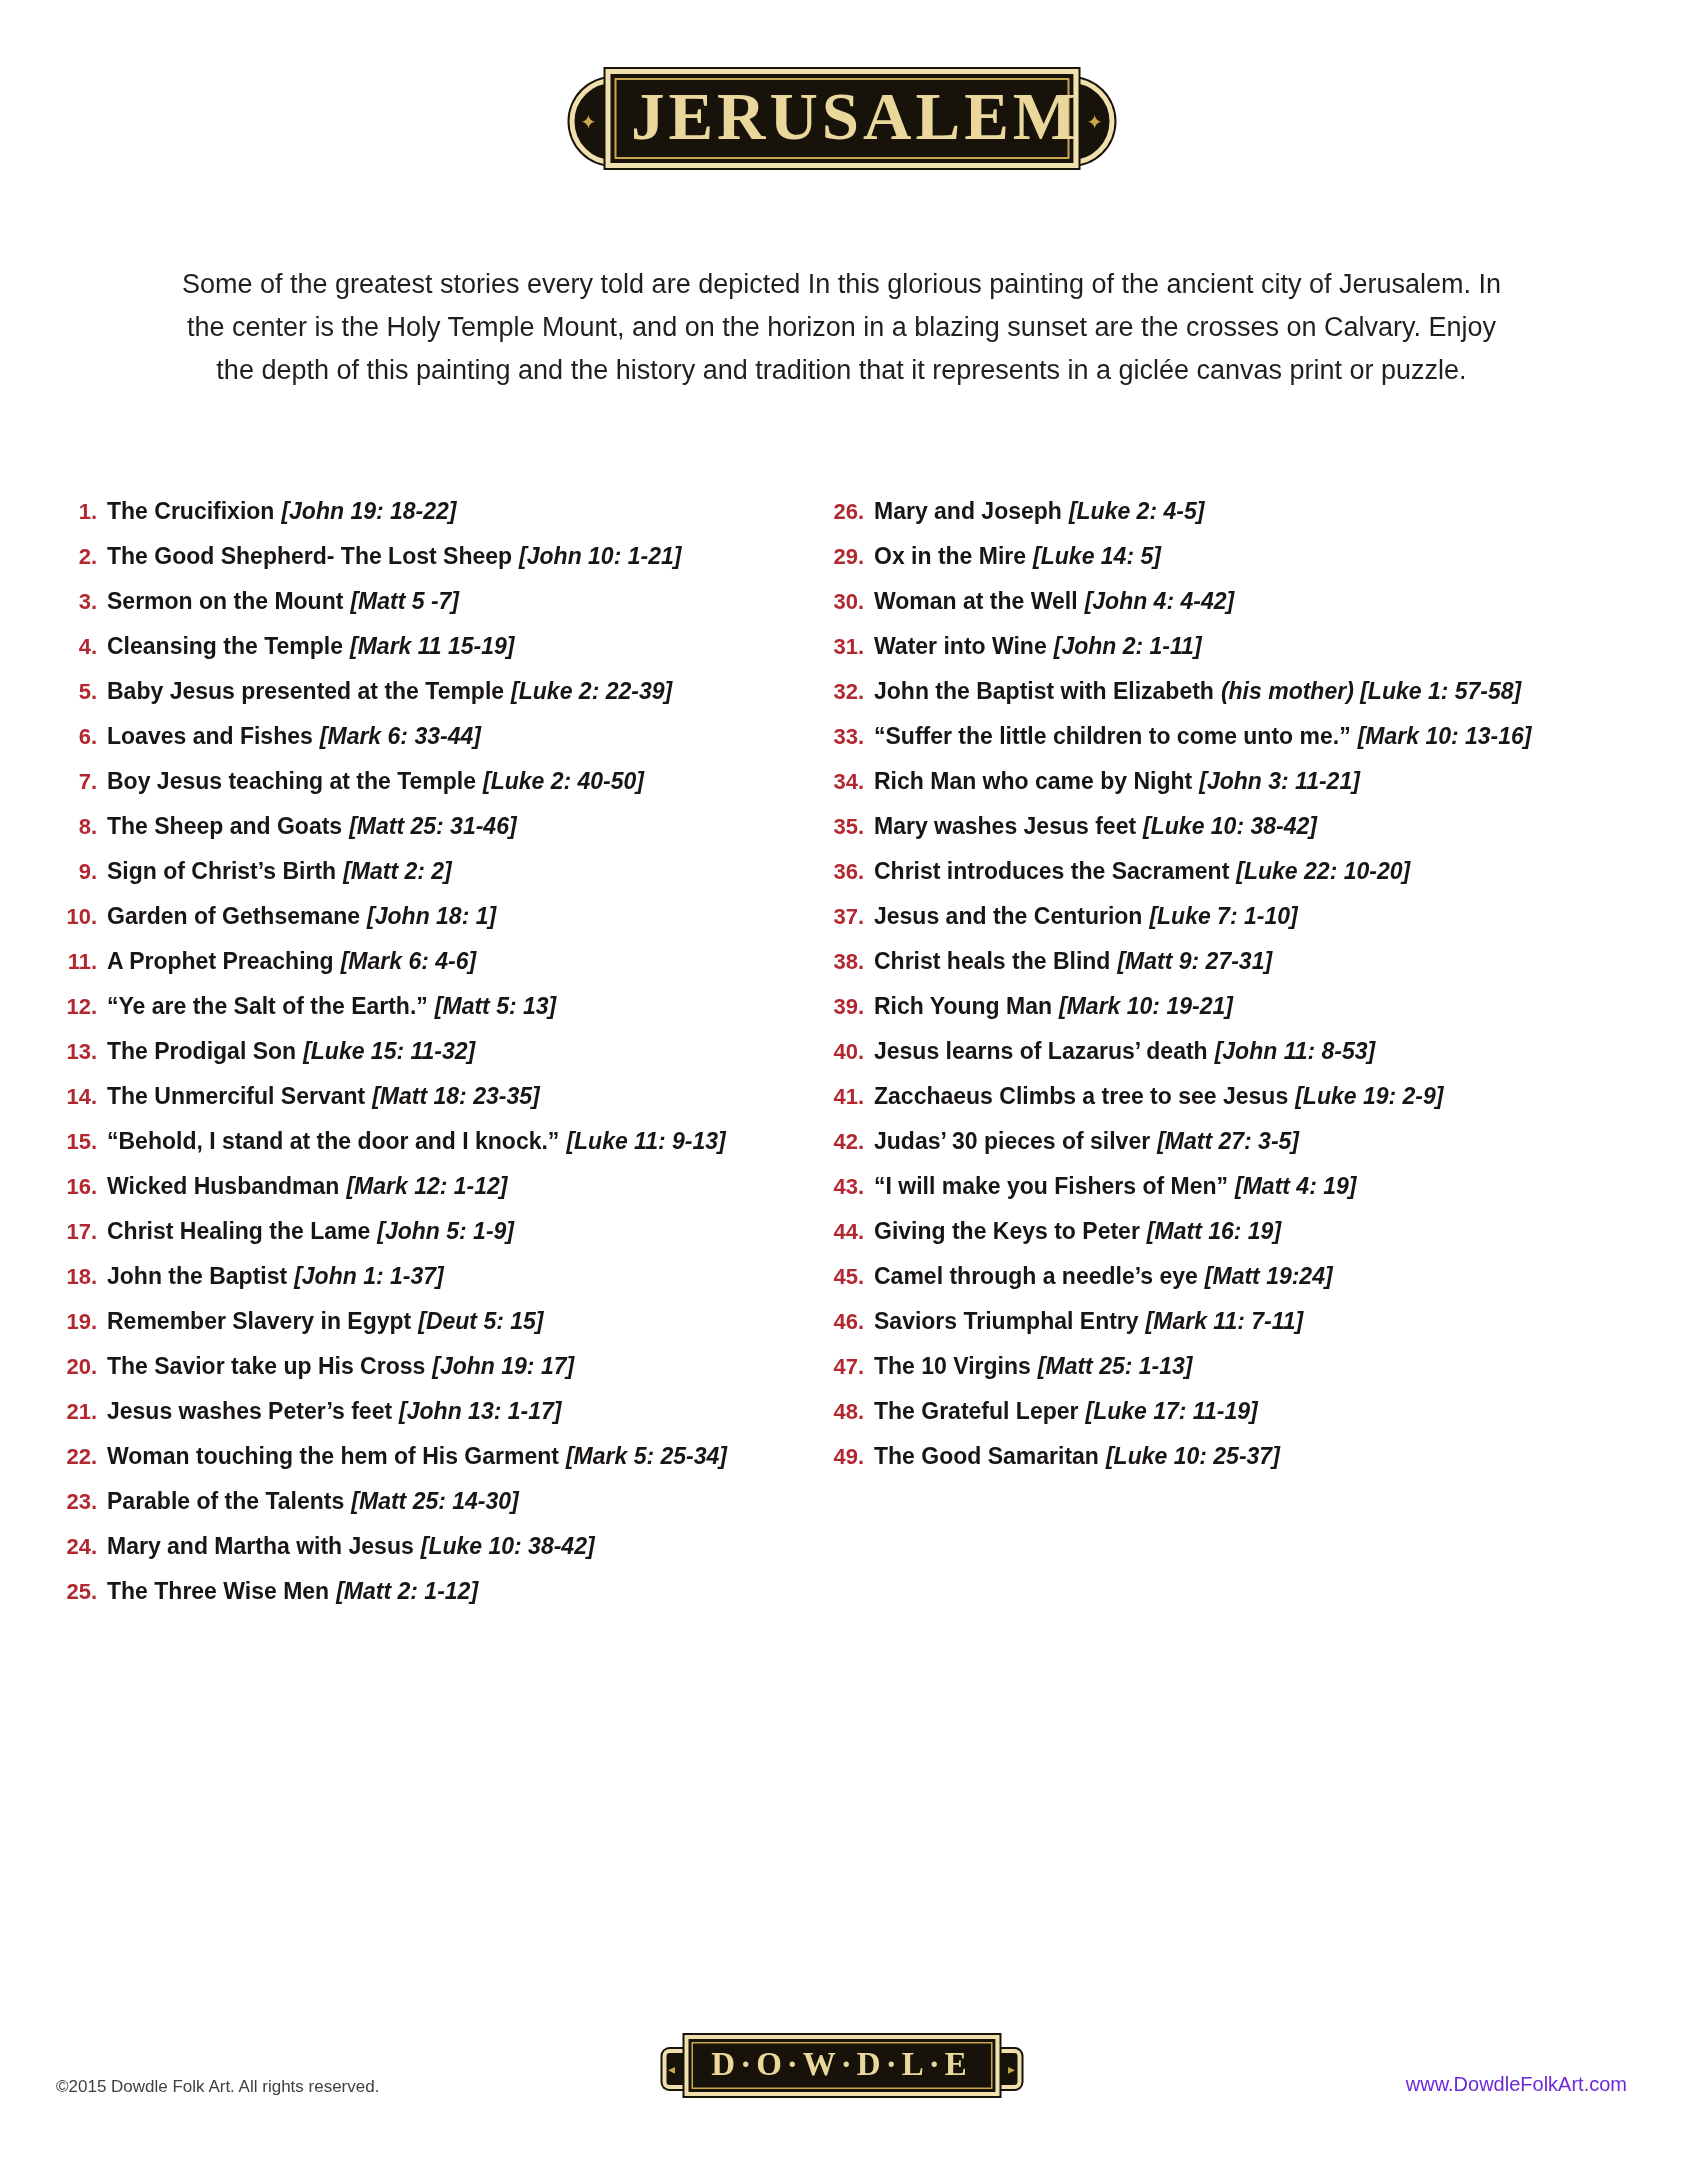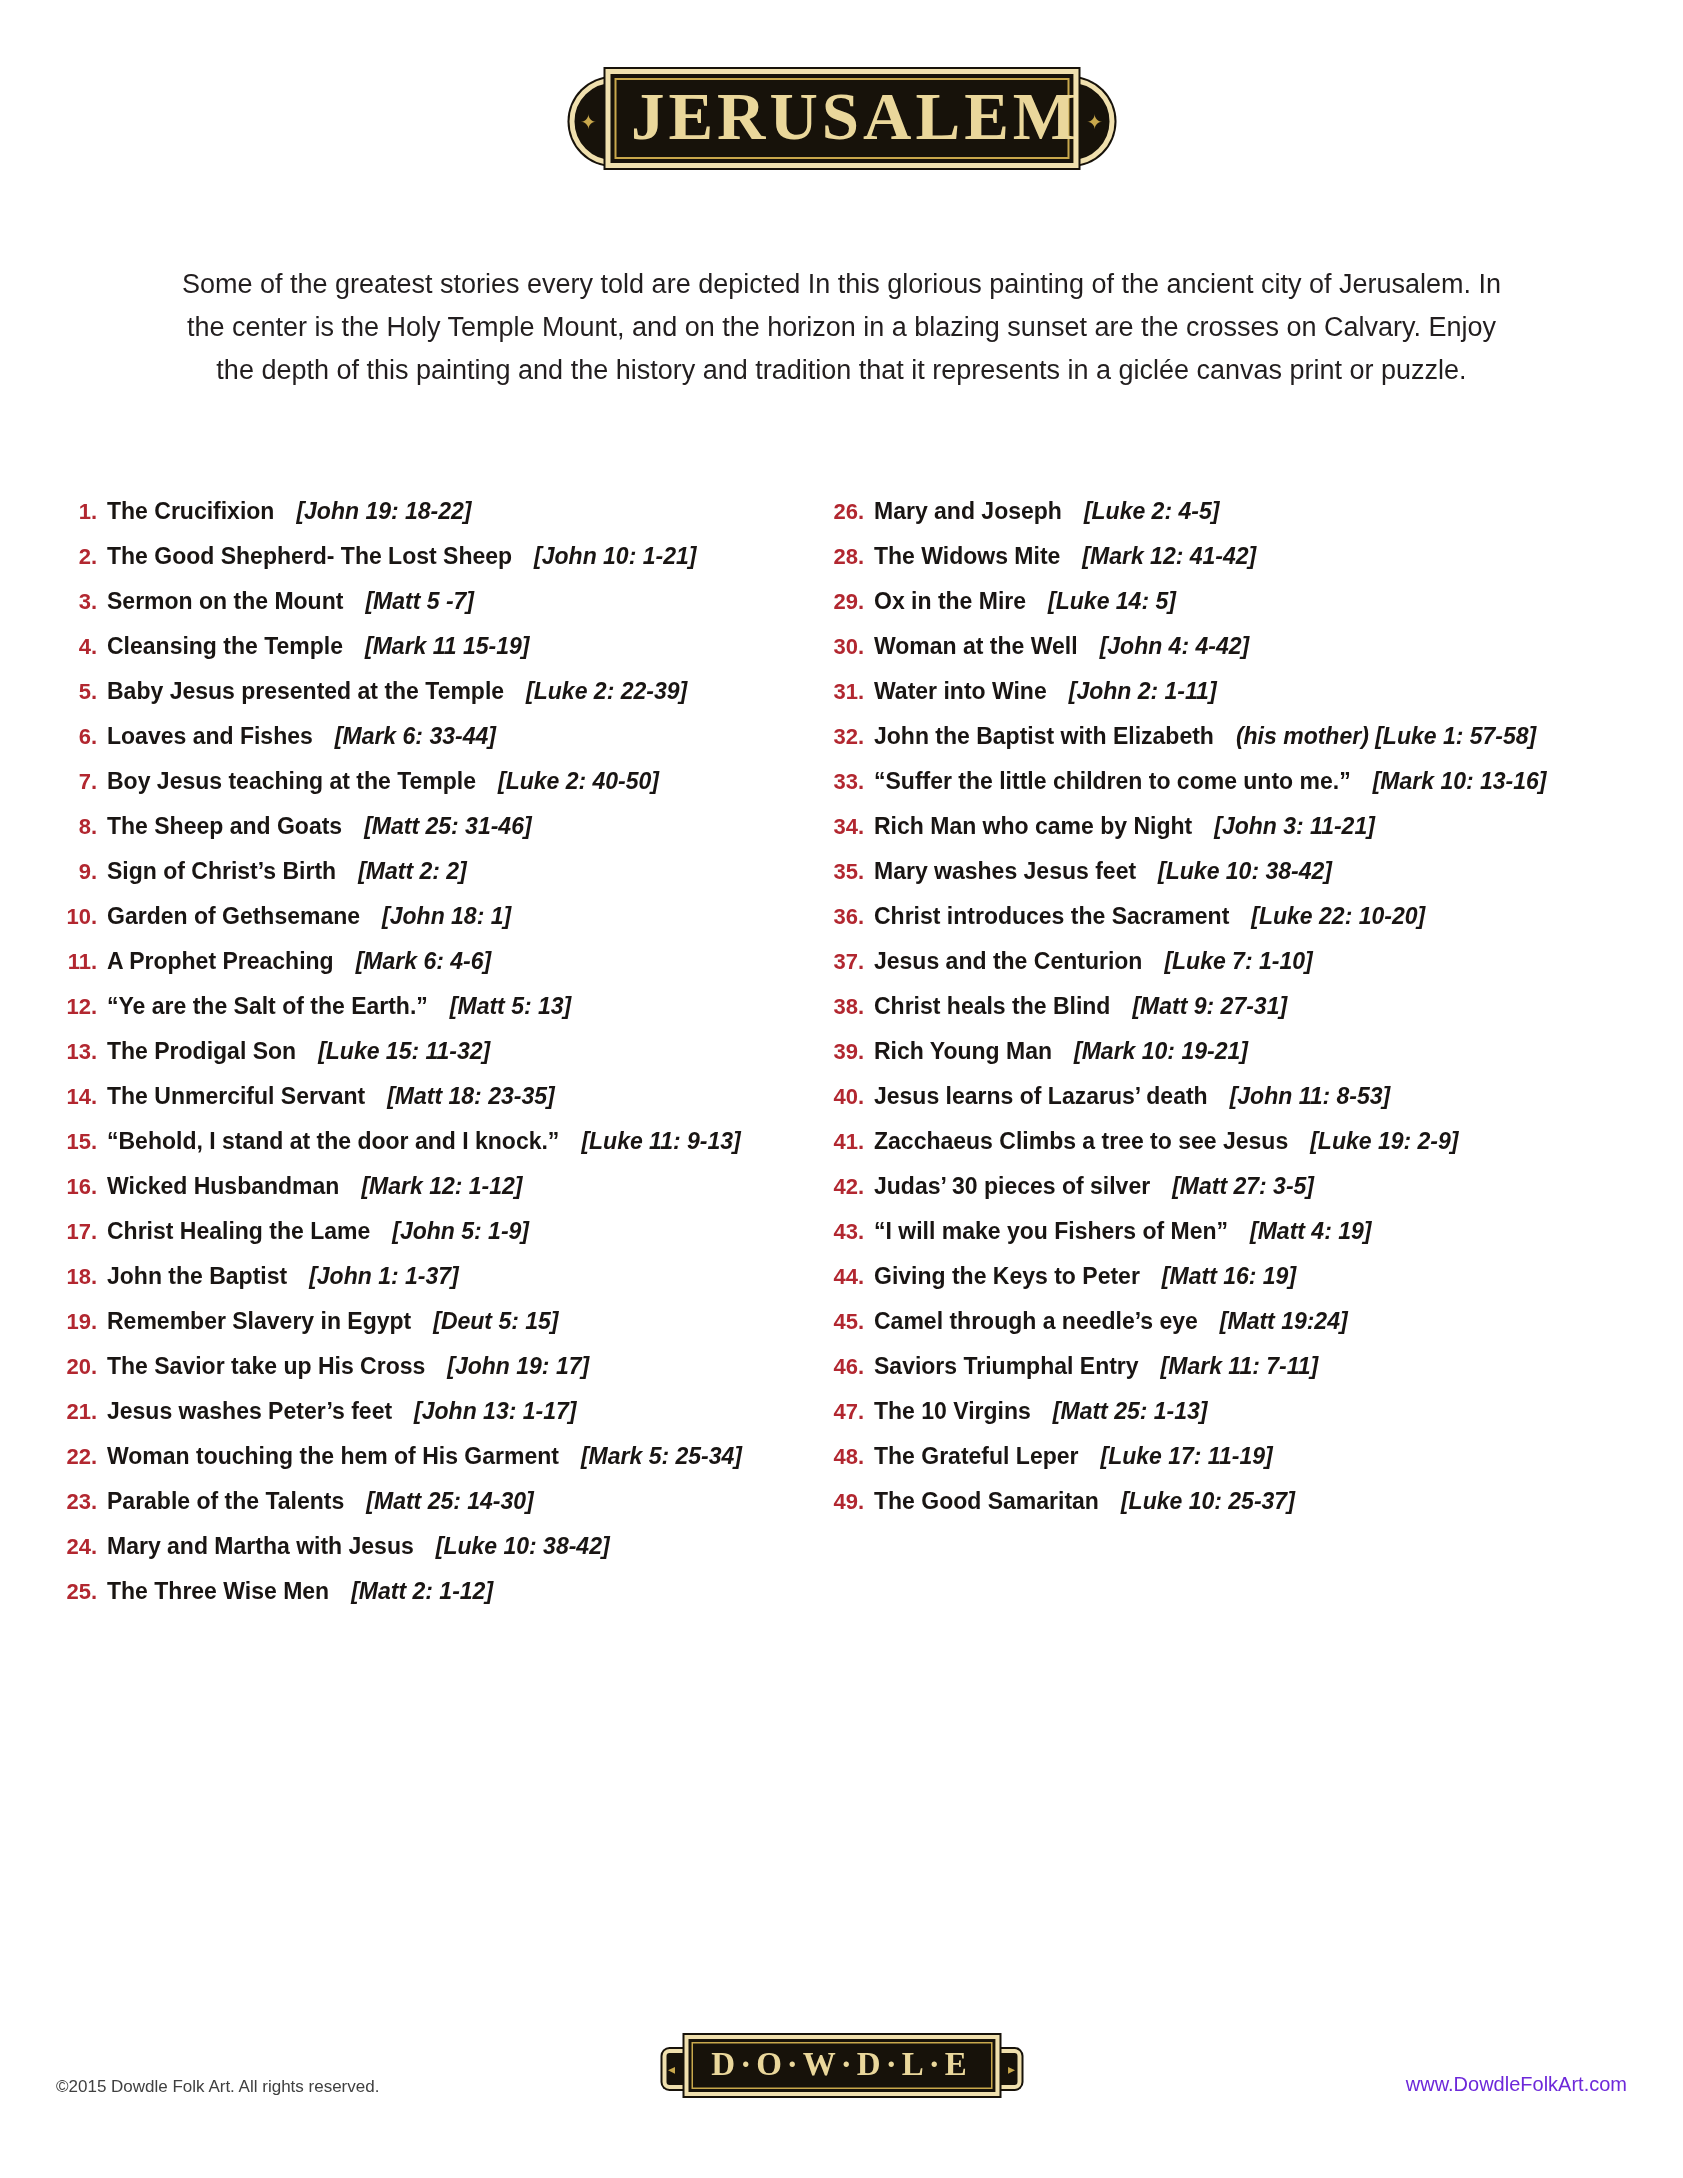--- a/index.html
+++ b/index.html
@@ -33,21 +33,21 @@
   .intro .line{display:block;white-space:nowrap;font-size:27px;line-height:43px;}
 
   
   .col{position:absolute;top:498px;}
   .col.left{left:55px;width:723px;}
   .col.right{left:822px;width:808px;}
   .row{display:flex;align-items:baseline;height:45px;white-space:nowrap;}
   .row .num{flex:0 0 42px;text-align:right;margin-right:10px;font-weight:700;
             font-size:22px;color:var(--number-red);}
   .row .txt{font-size:23px;font-weight:700;color:#191513;}
-  .row .ref{font-style:italic;margin-left:22px;}
+  .row .ref{font-style:italic;margin-left:7px;}
 
   
   .dowdle{position:absolute;left:50%;top:2035px;transform:translateX(-50%);
           width:315px;height:61px;}
   .dowdle .plaque-body{box-shadow:0 0 0 2px var(--plaque-black),
                    inset 0 0 0 3px var(--plaque-black),
                    inset 0 0 0 4.5px var(--pinstripe-gold);border-width:4px;}
   .dowdle .plaque-text{font-size:33px;letter-spacing:5px;padding-bottom:2px;}
   .dowdle .tab{position:absolute;top:14px;width:24px;height:32px;border-radius:7px;
           background:var(--plaque-black);border:4px solid var(--border-cream);
@@ -186,24 +186,20 @@
       <span class="num">25.</span>
       <span class="txt"><span>The Three Wise Men</span><span class="ref">[Matt 2: 1-12]</span></span>
     </div>
     </div>
   <div class="col right">
       <div class="row">
       <span class="num">26.</span>
       <span class="txt"><span>Mary and Joseph</span><span class="ref">[Luke 2: 4-5]</span></span>
     </div>
       <div class="row">
-      <span class="num">28.</span>
-      <span class="txt"><span>The Widows Mite</span><span class="ref">[Mark 12: 41-42]</span></span>
-    </div>
-      <div class="row">
       <span class="num">29.</span>
       <span class="txt"><span>Ox in the Mire</span><span class="ref">[Luke 14: 5]</span></span>
     </div>
       <div class="row">
       <span class="num">30.</span>
       <span class="txt"><span>Woman at the Well</span><span class="ref">[John 4: 4-42]</span></span>
     </div>
       <div class="row">
       <span class="num">31.</span>
       <span class="txt"><span>Water into Wine</span><span class="ref">[John 2: 1-11]</span></span>

